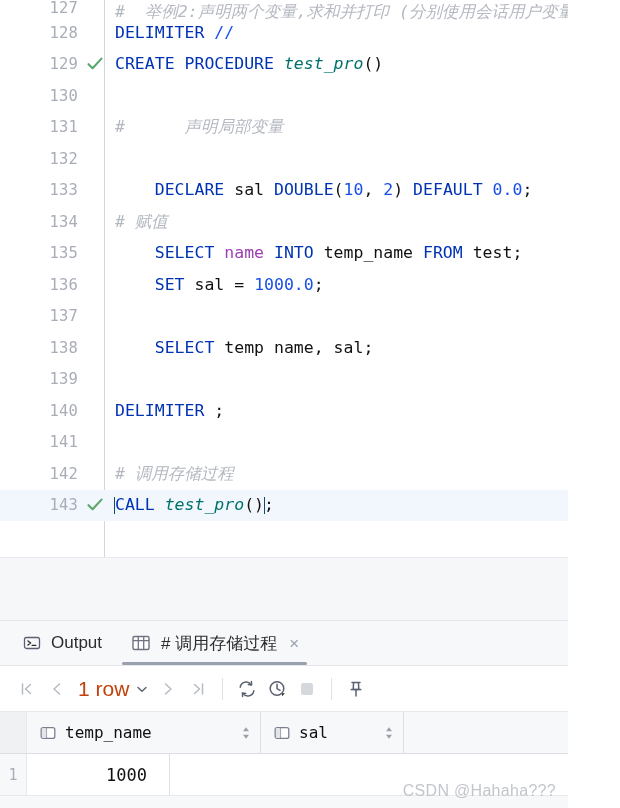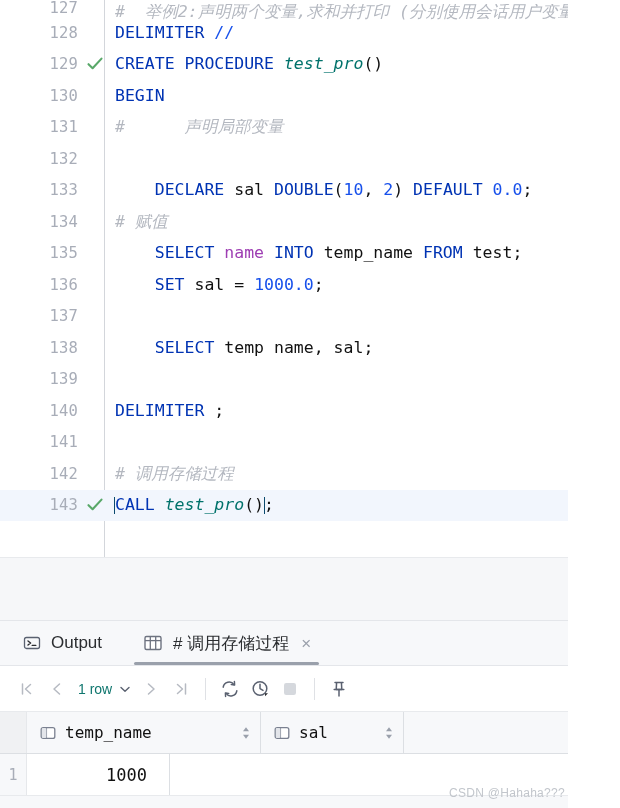--- a/index.html
+++ b/index.html
@@ -114,21 +114,20 @@
     background: #ffffff;
     min-height: 0;
   }
   .tabs-row {
     height: 44px;
     display: flex;
     align-items: stretch;
     background: #f7f8fa;
     border-bottom: 1px solid #e4e6ea;
     padding-left: 8px;
-    gap: 12px;
   }
   .tab {
     display: flex;
     align-items: center;
     gap: 9px;
     padding: 0 14px;
     position: relative;
     cursor: default;
   }
   .tab .tab-label {
@@ -167,22 +166,22 @@
   .tb-btn {
     width: 30px;
     height: 30px;
     display: inline-flex;
     align-items: center;
     justify-content: center;
     cursor: pointer;
     line-height: 0;
   }
   .row-count {
-    font-size: 14px;
-    color: #0f766e;
+    font-size: 21px;
+    color: #c2410c;
     padding: 0 2px 0 6px;
     white-space: nowrap;
   }
   .row-count-wrap {
     display: inline-flex;
     align-items: center;
     gap: 4px;
     cursor: pointer;
     padding-right: 4px;
   }
@@ -267,42 +266,42 @@
     justify-content: flex-end;
     font-family: "DejaVu Sans Mono", "Liberation Mono", monospace;
     font-size: 17px;
     padding-right: 22px;
   }
   .gr-tail { flex: 1 1 auto; background: #ffffff; }
   .grid-filler { flex: 1 1 auto; background: #f7f8fa; border-top: 1px solid #e8eaed; }
 
   .watermark {
     position: absolute;
-    right: 3px;
+    right: 12px;
     bottom: 8px;
-    font-size: 12px;
+    font-size: 16px;
     color: #c2c6cc;
     letter-spacing: 0.3px;
     pointer-events: none;
   }
 </style>
 </head>
 <body>
 
 <div class="app">
 
   <div class="editor">
     <div class="gutter-rule"></div>
     <div id="code-lines">
         <div class="code-line first"><div class="ln">127</div><div class="gmark"></div><div class="src"><span class="cmt">#  举例2:声明两个变量,求和并打印 (分别使用会话用户变量</span></div></div>
         <div class="code-line"><div class="ln">128</div><div class="gmark"></div><div class="src"><span class="kw">DELIMITER </span><span class="num">//</span></div></div>
         <div class="code-line"><div class="ln">129</div><div class="gmark"><svg width="20" height="20" viewBox="0 0 20 20">
               <path d="M3.5 10.2 L7.6 14.2 L16.5 4.6" fill="none" stroke="#59a869" stroke-width="2.1" stroke-linecap="round" stroke-linejoin="round"></path>
             </svg></div><div class="src"><span class="kw">CREATE PROCEDURE </span><span class="fn">test_pro</span><span class="punc">()</span></div></div>
-        <div class="code-line"><div class="ln">130</div><div class="gmark"></div><div class="src"><span class="kw">BEGIN</span></div></div>
+        <div class="code-line"><div class="ln">130</div><div class="gmark"></div></div>
         <div class="code-line"><div class="ln">131</div><div class="gmark"></div><div class="src"><span class="cmt">#      声明局部变量</span></div></div>
         <div class="code-line"><div class="ln">132</div><div class="gmark"></div></div>
         <div class="code-line"><div class="ln">133</div><div class="gmark"></div><div class="src"><span class="id">    </span><span class="kw">DECLARE </span><span class="id">sal </span><span class="kw">DOUBLE</span><span class="punc">(</span><span class="num">10</span><span class="punc">, </span><span class="num">2</span><span class="punc">) </span><span class="kw">DEFAULT </span><span class="num">0.0</span><span class="punc">;</span></div></div>
         <div class="code-line"><div class="ln">134</div><div class="gmark"></div><div class="src"><span class="cmt"># 赋值</span></div></div>
         <div class="code-line"><div class="ln">135</div><div class="gmark"></div><div class="src"><span class="id">    </span><span class="kw">SELECT </span><span class="col">name </span><span class="kw">INTO </span><span class="id">temp_name </span><span class="kw">FROM </span><span class="id">test</span><span class="punc">;</span></div></div>
         <div class="code-line"><div class="ln">136</div><div class="gmark"></div><div class="src"><span class="id">    </span><span class="kw">SET </span><span class="id">sal </span><span class="punc">= </span><span class="num">1000.0</span><span class="punc">;</span></div></div>
         <div class="code-line"><div class="ln">137</div><div class="gmark"></div></div>
         <div class="code-line"><div class="ln">138</div><div class="gmark"></div><div class="src"><span class="id">    </span><span class="kw">SELECT </span><span class="id">temp_name, sal</span><span class="punc">;</span></div></div>
         <div class="code-line"><div class="ln">139</div><div class="gmark"></div></div>
         <div class="code-line"><div class="ln">140</div><div class="gmark"></div><div class="src"><span class="kw">DELIMITER </span><span class="punc">;</span></div></div>

